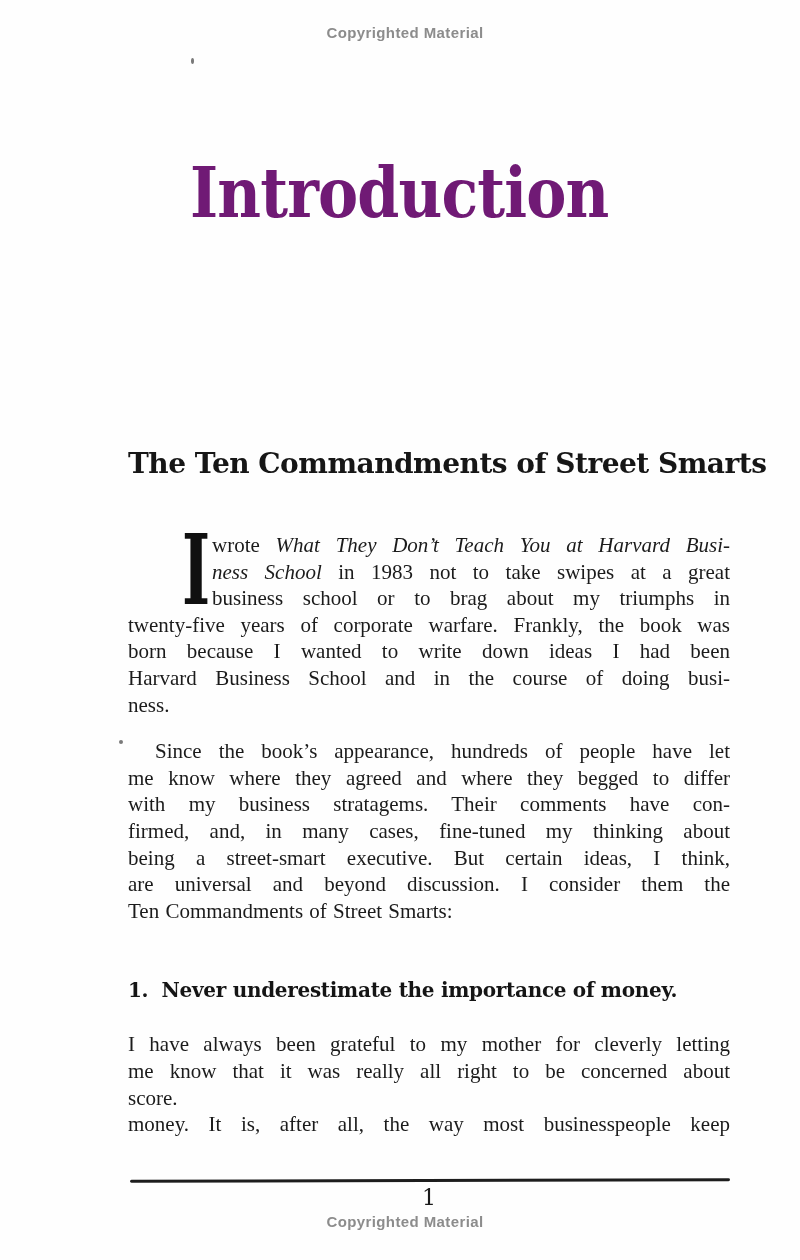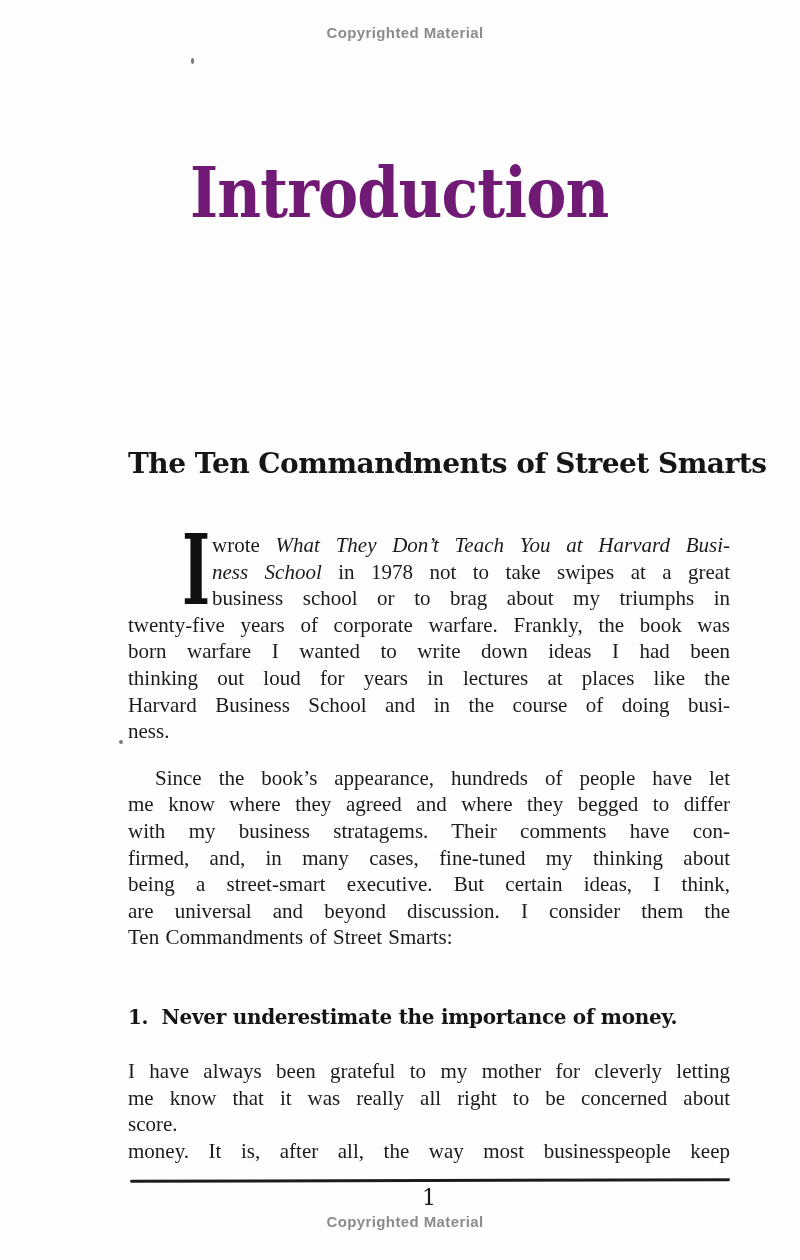--- a/index.html
+++ b/index.html
@@ -126,25 +126,24 @@
   <h1 class="chapter-title" style="margin:0;"><span class="squeeze">Introduction</span></h1>
 
   <h2 class="section-title" style="margin:0;">The Ten Commandments of Street Smarts</h2>
 
   <div class="body-text">
       <div class="para">
         <span class="dropcap">
           <span class="dropcap-glyph">I</span>
         </span>
         <div class="line"><span>wrote </span><em>What They Don’t Teach You at Harvard Busi-</em></div>
-        <div class="line"><em>ness School</em><span> in 1978 not to take swipes at a great</span></div>
+        <div class="line"><em>ness School</em><span> in 1983 not to take swipes at a great</span></div>
         <div class="line"><span>business school or to brag about my triumphs in</span></div>
         <div class="line"><span>twenty-five years of corporate warfare. Frankly, the book was</span></div>
-        <div class="line"><span>born warfare I wanted to write down ideas I had been</span></div>
-        <div class="line"><span>thinking out loud for years in lectures at places like the</span></div>
+        <div class="line"><span>born because I wanted to write down ideas I had been</span></div>
         <div class="line"><span>Harvard Business School and in the course of doing busi-</span></div>
         <div class="line last"><span>ness.</span></div>
       </div>
       <div class="para">
         <div class="line indent"><span>Since the book’s appearance, hundreds of people have let</span></div>
         <div class="line"><span>me know where they agreed and where they begged to differ</span></div>
         <div class="line"><span>with my business stratagems. Their comments have con-</span></div>
         <div class="line"><span>firmed, and, in many cases, fine-tuned my thinking about</span></div>
         <div class="line"><span>being a street-smart executive. But certain ideas, I think,</span></div>
         <div class="line"><span>are universal and beyond discussion. I consider them the</span></div>

